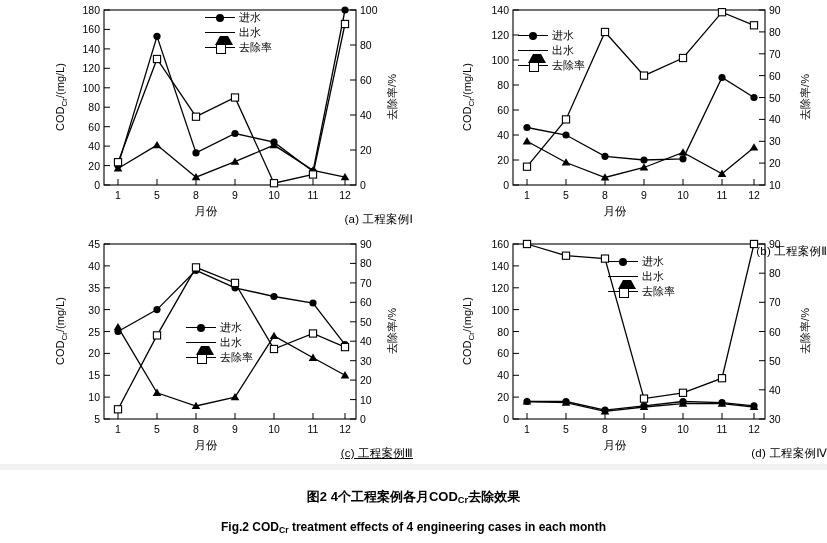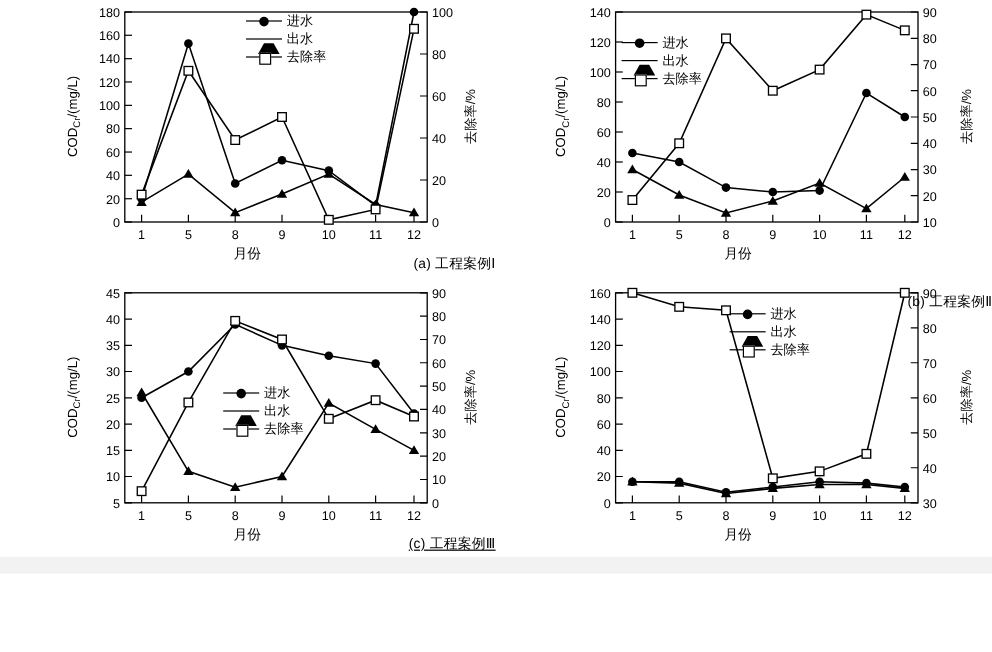--- a/index.html
+++ b/index.html
@@ -561,20 +561,29 @@
         </div>
         <div class="row">
           <span class="sym">
               <span class="ln"></span>
               <span class="mk square"></span>
             </span>
           <span>去除率</span>
         </div>
       </div>
 
+      <div class="cap" style="left:0;top:214px;">(d) 工程案例Ⅳ</div>
     </div>
 
   </div>
 
   <div class="bg-strip"></div>
 
+  <div class="footer">
+    <div class="fline fline1">
+      <span>图2   4个工程案例各月COD</span><span class="sub">Cr</span><span>去除效果</span>
+    </div>
+    <div class="fline fline2">
+      <span>Fig.2   COD</span><span class="sub">Cr</span><span> treatment effects of 4 engineering cases in each month</span>
+    </div>
+  </div>
 
 </div>
 
 </body></html>

